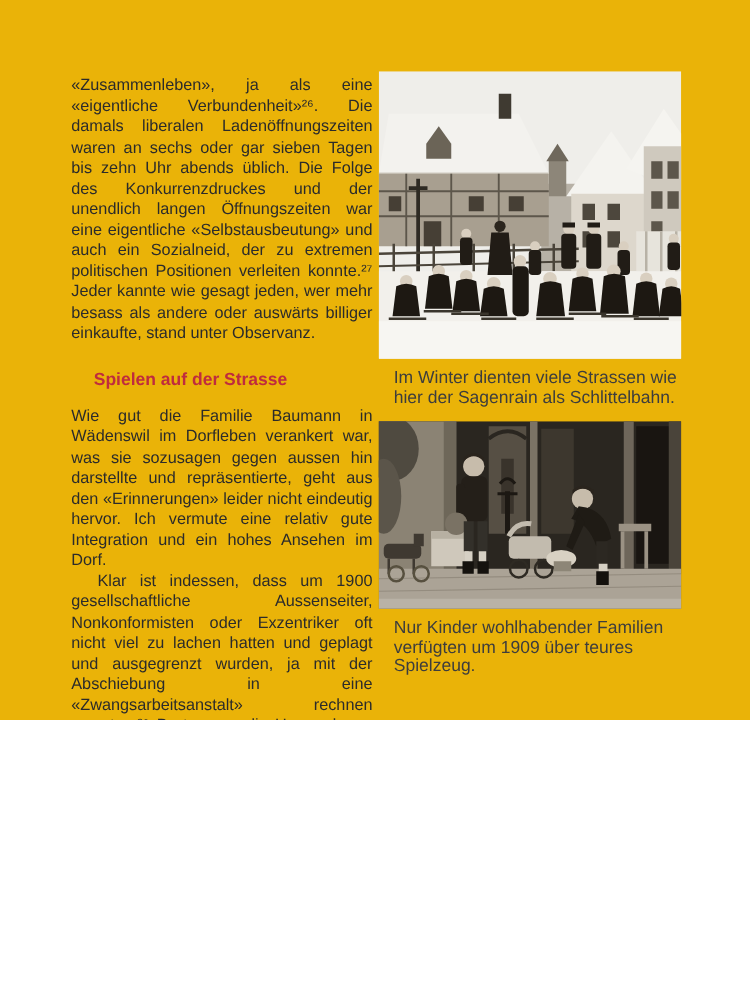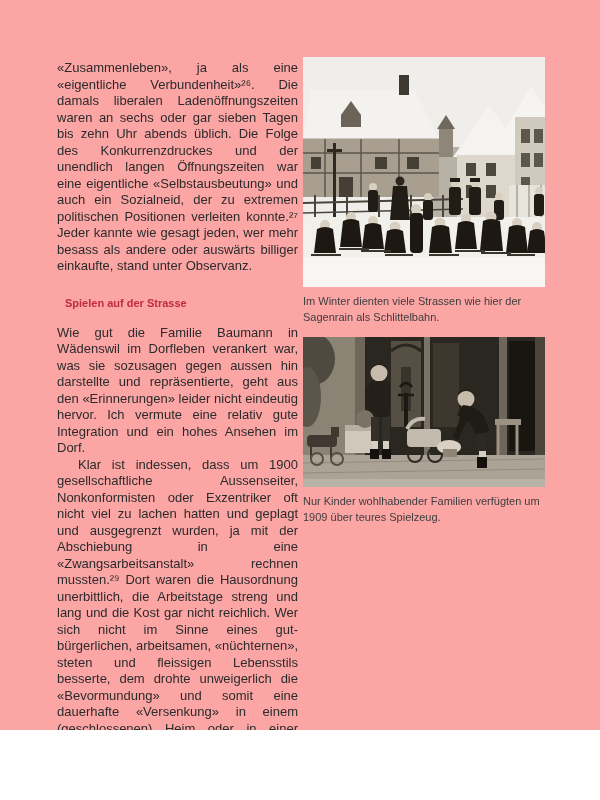--- a/index.html
+++ b/index.html
@@ -1,51 +1,52 @@
 <!DOCTYPE html>
 <html lang="de"><head>
 <meta charset="utf-8">
 <style>
   html,body{margin:0;padding:0;}
   .page{
     position:relative;
-    width:600px;height:730px;
-    background:#fca5a5;
+    width:600px;height:576px;
+    background:#eab308;
     font-family:"Liberation Sans","DejaVu Sans",sans-serif;
     color:#2b2b2b;
     overflow:hidden;
   }
   .col-left{
     position:absolute;left:57px;top:60px;width:241px;
   }
   .col-right{
     position:absolute;left:303px;top:57px;width:242px;
   }
   .body-text{
     font-size:13px;line-height:16.5px;
     text-align:justify;
     margin:0;
   }
   .body-text + .body-text{margin-top:0;}
   .indent{text-indent:21px;}
   .section-heading{
-    font-size:11px;line-height:18px;
+    font-size:14px;line-height:18px;
     font-weight:bold;
     color:#bf2c3e;
-    margin:19px 0 13px 8px;
+    margin:19px 0 13px 18px;
   }
   figure{margin:0;}
   .photo{display:block;width:242px;}
   .photo-1{height:230px;}
   .photo-2{height:150px;margin-top:12px;}
   .caption{
-    font-size:11px;line-height:15.5px;
+    font-size:14px;line-height:15.5px;
     color:#3d3d3d;
     margin-top:7px;
     text-align:left;
+    margin-left:12px;
   }
   .rtext{margin-top:15px;}
   .page-number{
     position:absolute;left:497px;top:745px;width:26px;
     font-size:13.5px;color:#2b2b2b;text-align:right;
   }
 </style>
 </head>
 <body>
 

